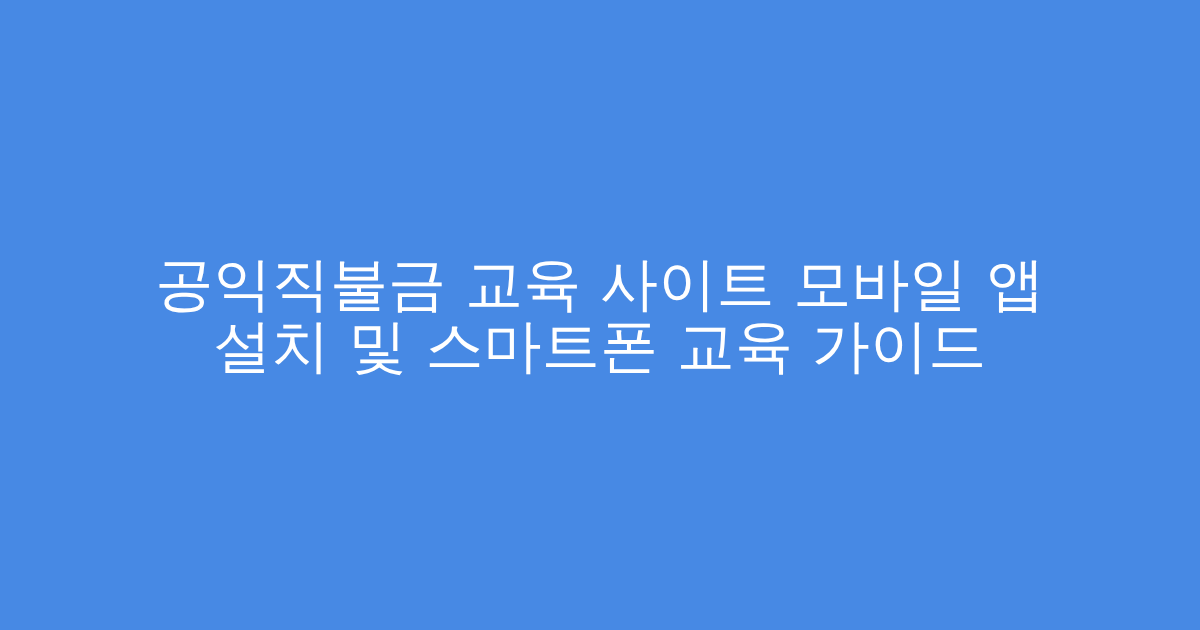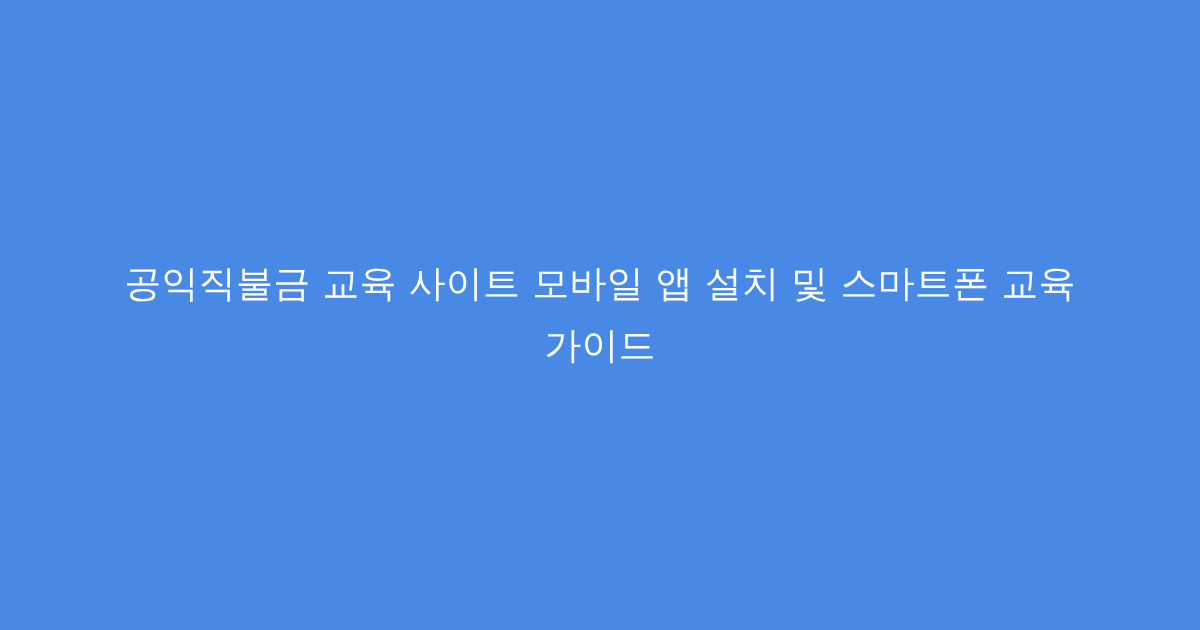--- a/index.html
+++ b/index.html
@@ -32,21 +32,21 @@
     padding: 0;
     text-align: center;
   }
 
   .headline {
     display: block;
     margin: 0;
     padding: 0;
     color: #ffffff;
     font-family: "DejaVu Sans", "Liberation Sans", sans-serif;
-    font-size: 37px;
+    font-size: 58px;
     font-weight: 500;
     line-height: 62px;
     letter-spacing: 0.2px;
     word-break: keep-all;
     white-space: pre-line;
   }
 </style>
 </head>
 <body>
 

